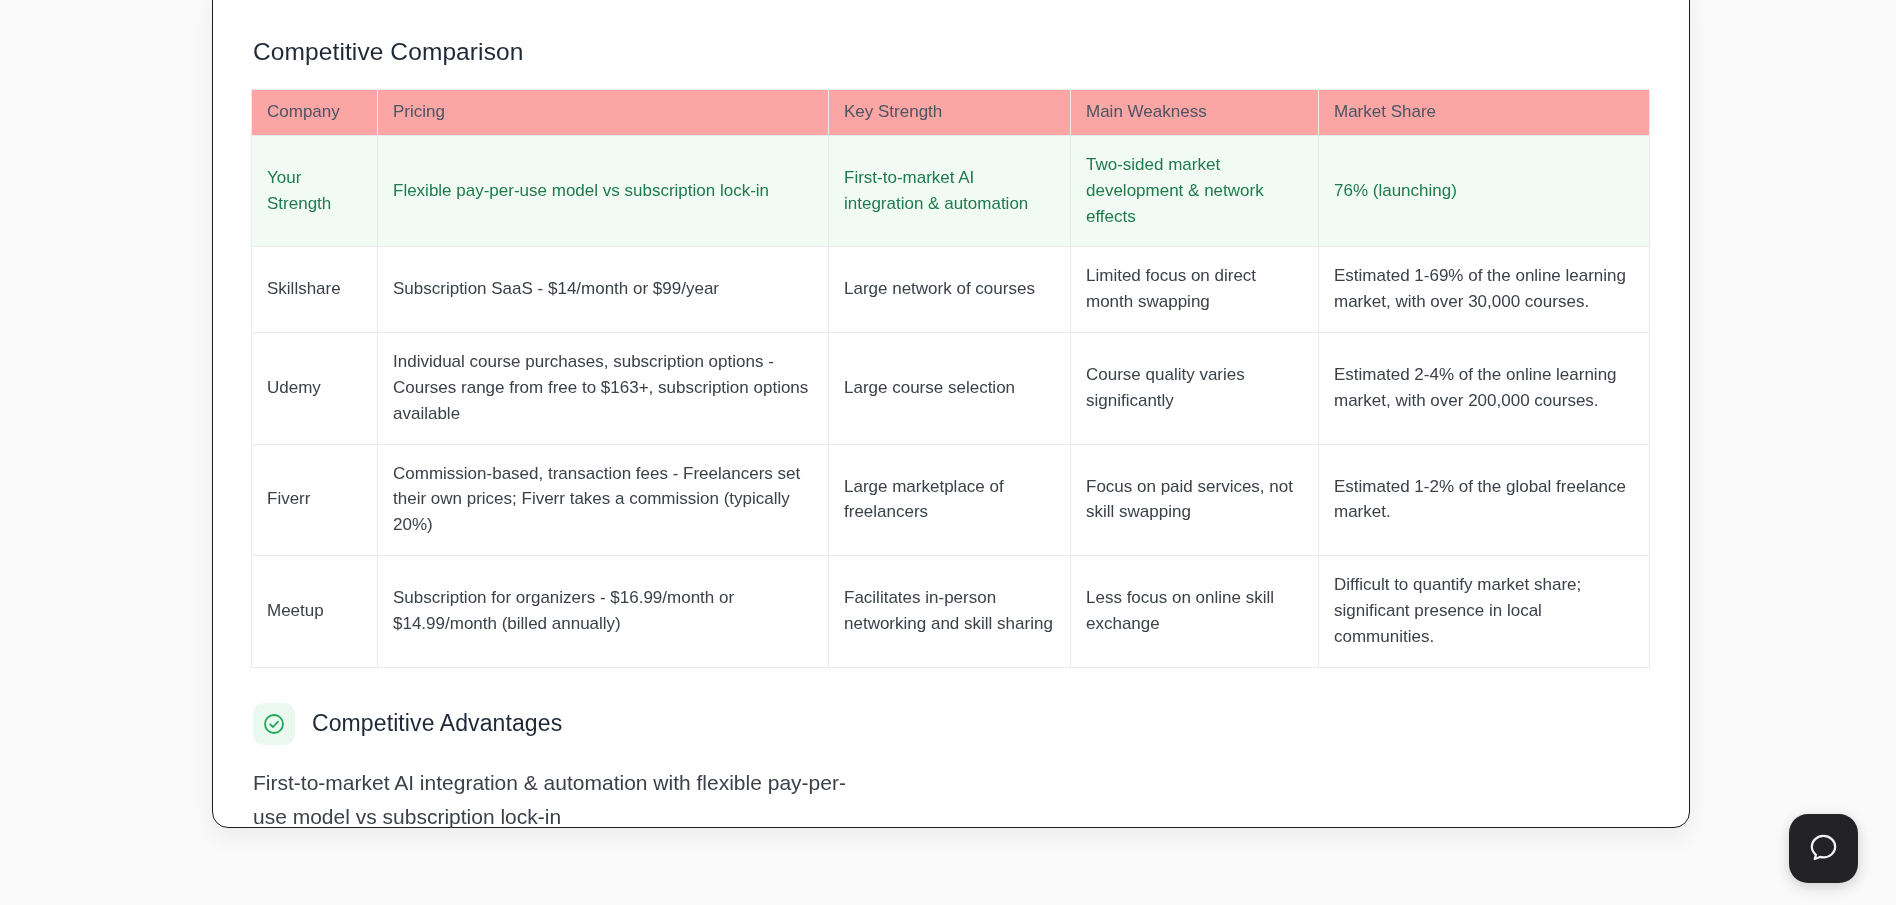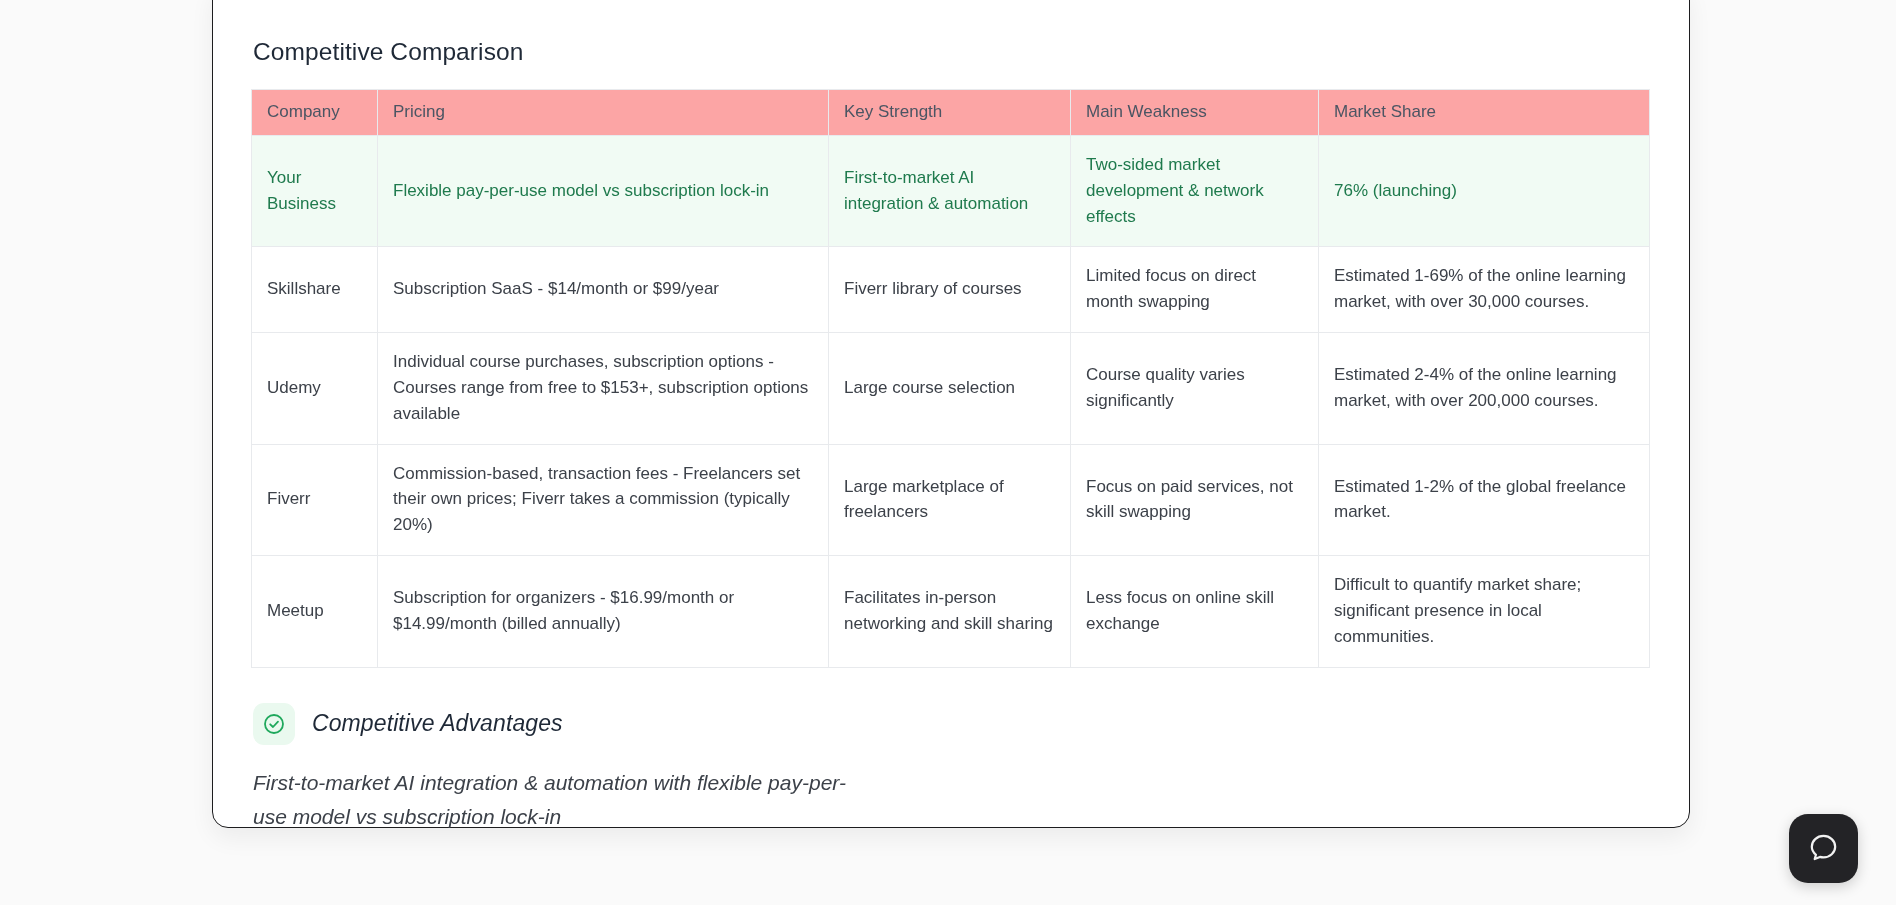--- a/index.html
+++ b/index.html
@@ -94,21 +94,20 @@
 
   td.company-cell { color: #20242b; }
   tr.own-row td.company-cell { color: #1f7a4d; }
 
   
   .bottom {
     display: flex;
     margin-top: 35px;
     padding-left: 2px;
     gap: 16px;
-    font-style: italic;
   }
   .bottom-col { width: 716px; }
   .bottom-col.right { padding-left: 15px; }
 
   .sec-head {
     display: flex;
     align-items: center;
     gap: 17px;
   }
   .icon-badge {
@@ -180,38 +179,38 @@
             <th>Company</th>
             <th>Pricing</th>
             <th>Key Strength</th>
             <th>Main Weakness</th>
             <th>Market Share</th>
           </tr>
         </thead>
         <tbody>
 
           <tr class="own-row">
-            <td class="company-cell">Your Business</td>
+            <td class="company-cell">Your Strength</td>
             <td class="pricing-cell">Flexible pay-per-use model vs subscription lock-in</td>
             <td class="strength-cell">First-to-market AI integration &amp; automation</td>
             <td class="weak-cell">Two-sided market development &amp; network effects</td>
             <td class="share-cell">76% (launching)</td>
           </tr>
 
           <tr>
             <td class="company-cell">Skillshare</td>
             <td class="pricing-cell">Subscription SaaS - $14/month or $99/year</td>
-            <td class="strength-cell">Fiverr library of courses</td>
+            <td class="strength-cell">Large network of courses</td>
             <td class="weak-cell">Limited focus on direct month swapping</td>
             <td class="share-cell">Estimated 1-69% of the online learning market, with over 30,000 courses.</td>
           </tr>
 
           <tr>
             <td class="company-cell">Udemy</td>
-            <td class="pricing-cell">Individual course purchases, subscription options - Courses range from free to $153+, subscription options available</td>
+            <td class="pricing-cell">Individual course purchases, subscription options - Courses range from free to $163+, subscription options available</td>
             <td class="strength-cell">Large course selection</td>
             <td class="weak-cell">Course quality varies significantly</td>
             <td class="share-cell">Estimated 2-4% of the online learning market, with over 200,000 courses.</td>
           </tr>
 
           <tr>
             <td class="company-cell">Fiverr</td>
             <td class="pricing-cell">Commission-based, transaction fees - Freelancers set their own prices; Fiverr takes a commission (typically 20%)</td>
             <td class="strength-cell">Large marketplace of freelancers</td>
             <td class="weak-cell">Focus on paid services, not skill swapping</td>

